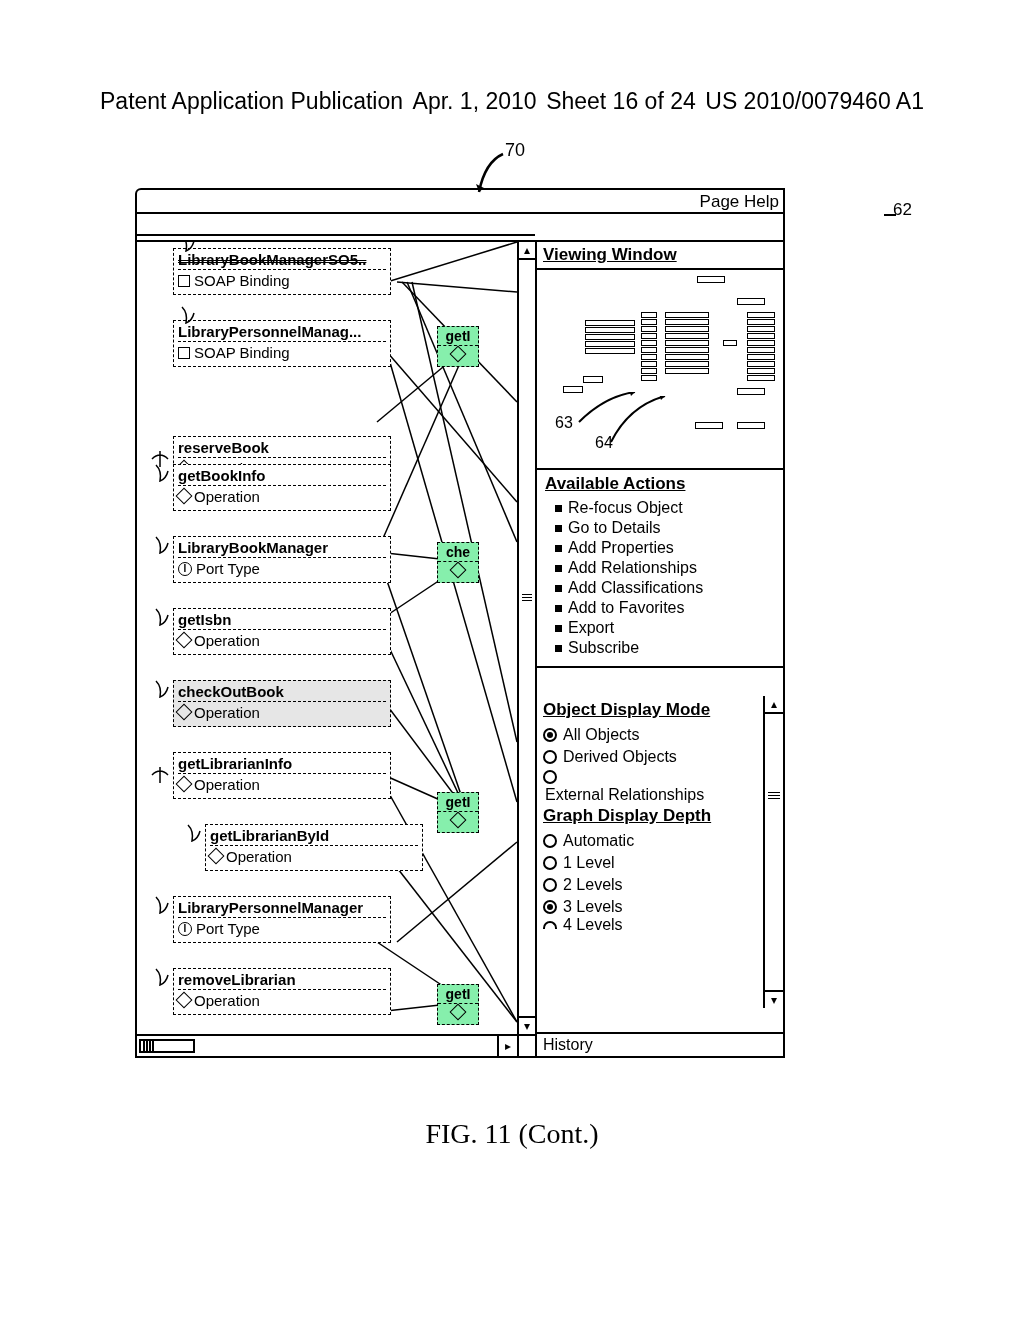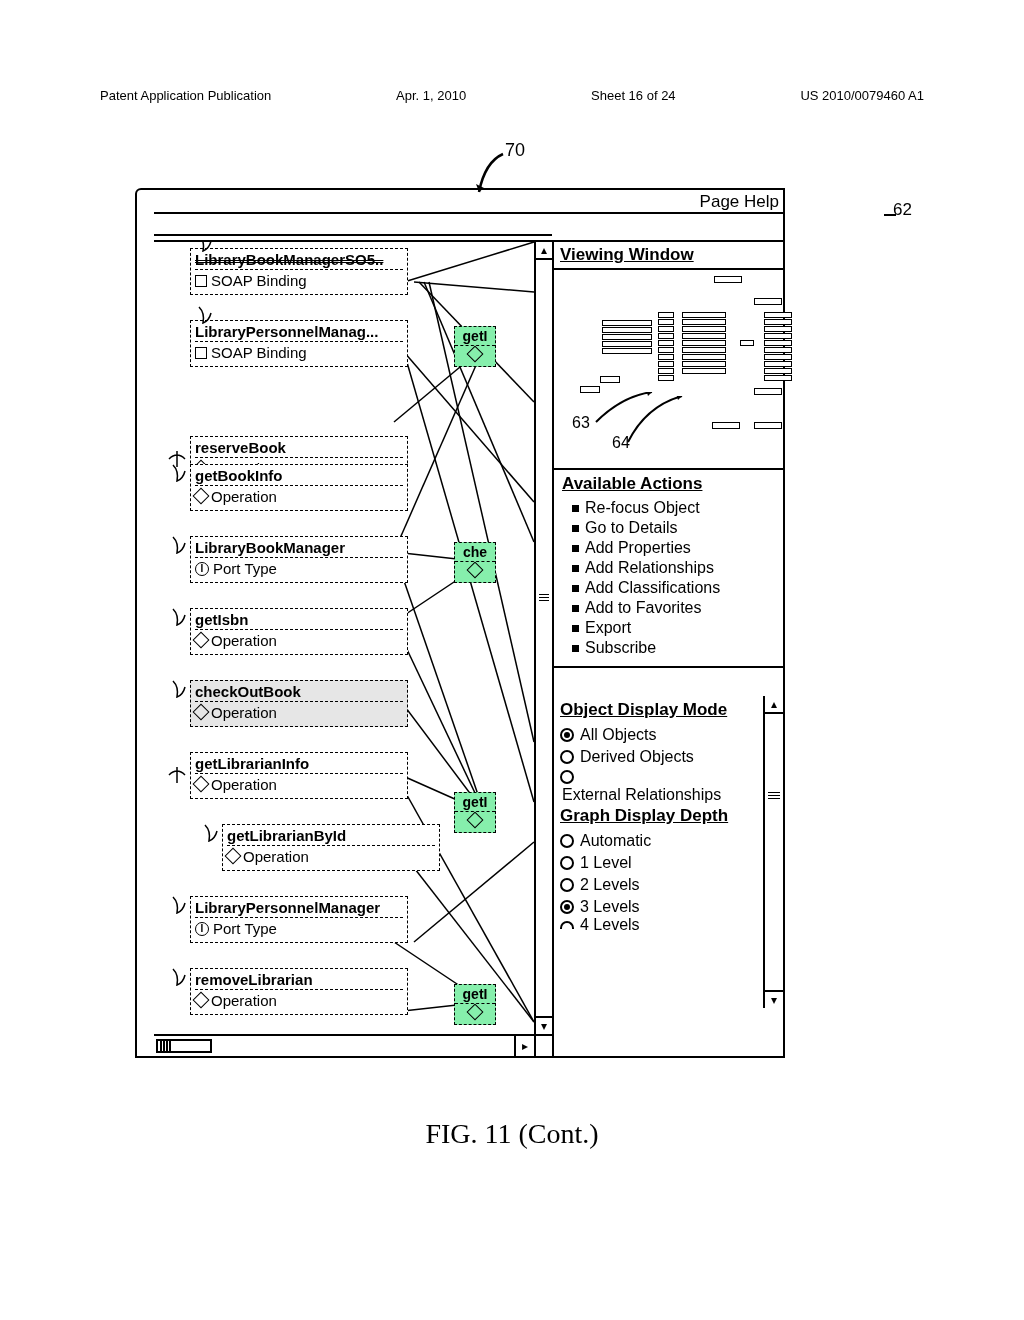--- a/index.html
+++ b/index.html
@@ -11,21 +11,21 @@
     position: relative;
     font-size: 16px;
   }
   .page-header {
     position: absolute;
     top: 88px;
     left: 100px;
     right: 100px;
     display: flex;
     justify-content: space-between;
-    font-size: 13px;
+    font-size: 23px;
   }
   .page-header span { display: inline-block; }
 
   .leader-70 {
     position: absolute;
     top: 140px;
     left: 505px;
     font-size: 18px;
   }
   .leader-70-curve {
@@ -35,21 +35,20 @@
   }
 
   .outer-frame {
     position: absolute;
     top: 188px;
     left: 135px;
     width: 650px;
     height: 870px;
     border: 2.5px solid #000;
     border-top-left-radius: 6px;
-    padding-left: 17px;
   }
   .titlebar {
     height: 24px;
     border-bottom: 2px solid #000;
     position: relative;
   }
   .page-help {
     position: absolute;
     right: 4px;
     top: 2px;
@@ -550,19 +549,20 @@
           <div class="ogrip">
               <div></div>
               <div></div>
               <div></div>
             </div>
           <div class="ob">
               <span class="chev">▾</span>
             </div>
         </div>
         <div class="bottom-tabs">
+          <div>History</div>
         </div>
       </div>
     </div>
   </div>
 </div>
 
 <div class="fig-caption">FIG. 11 (Cont.)</div>
 
 </body></html>

